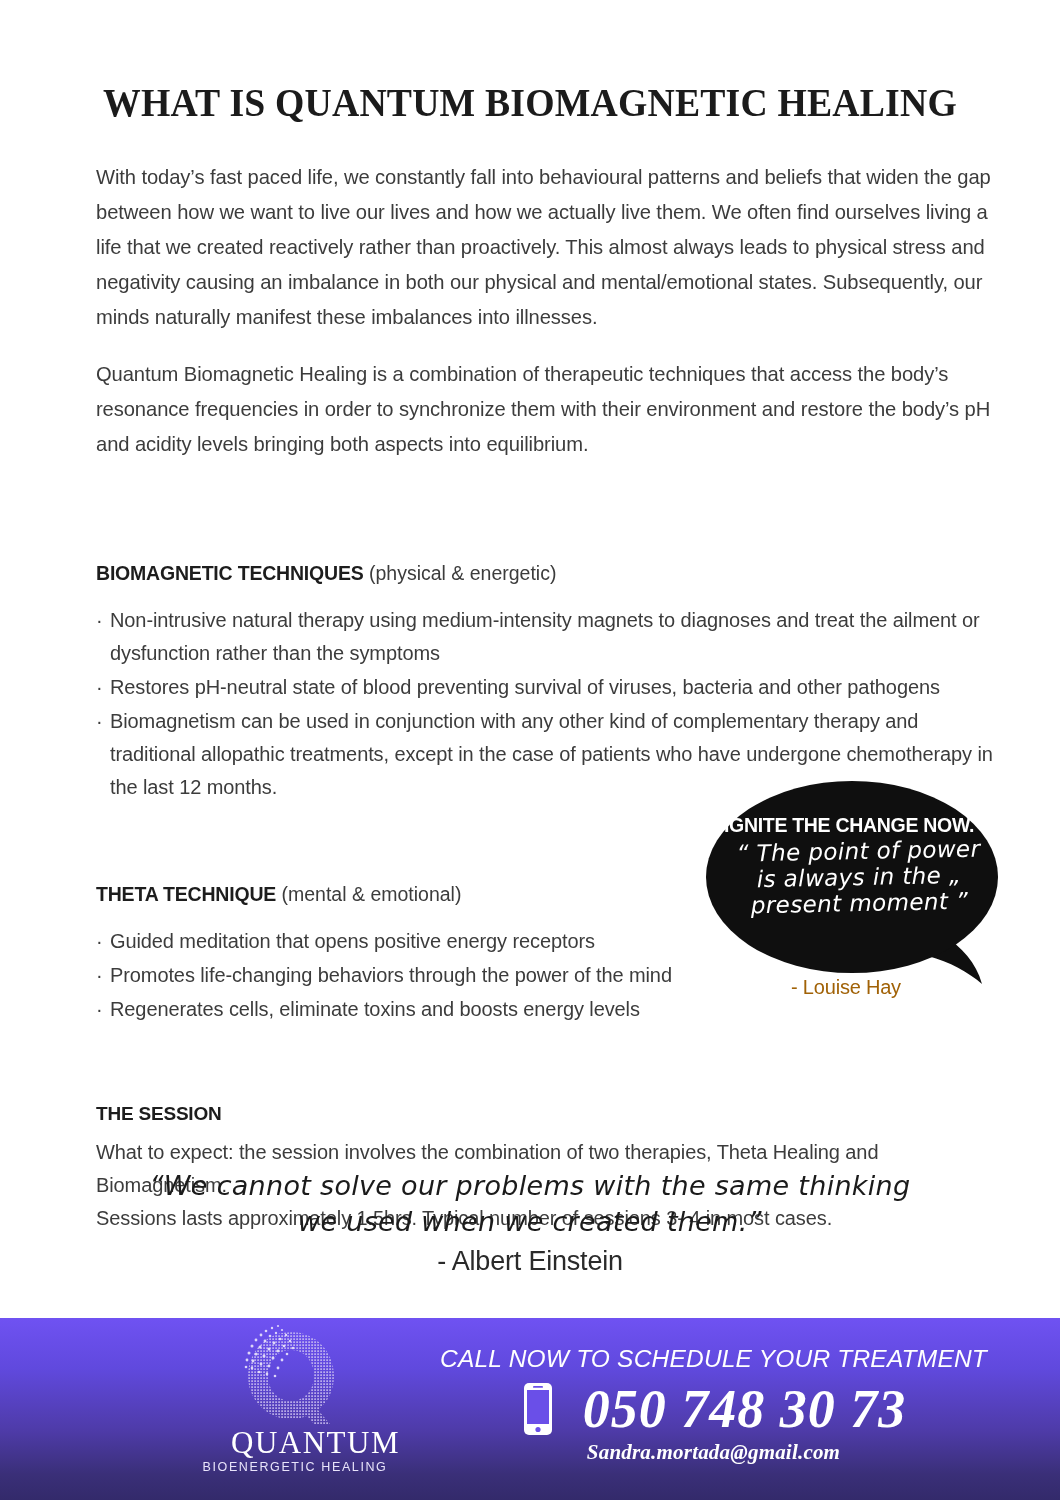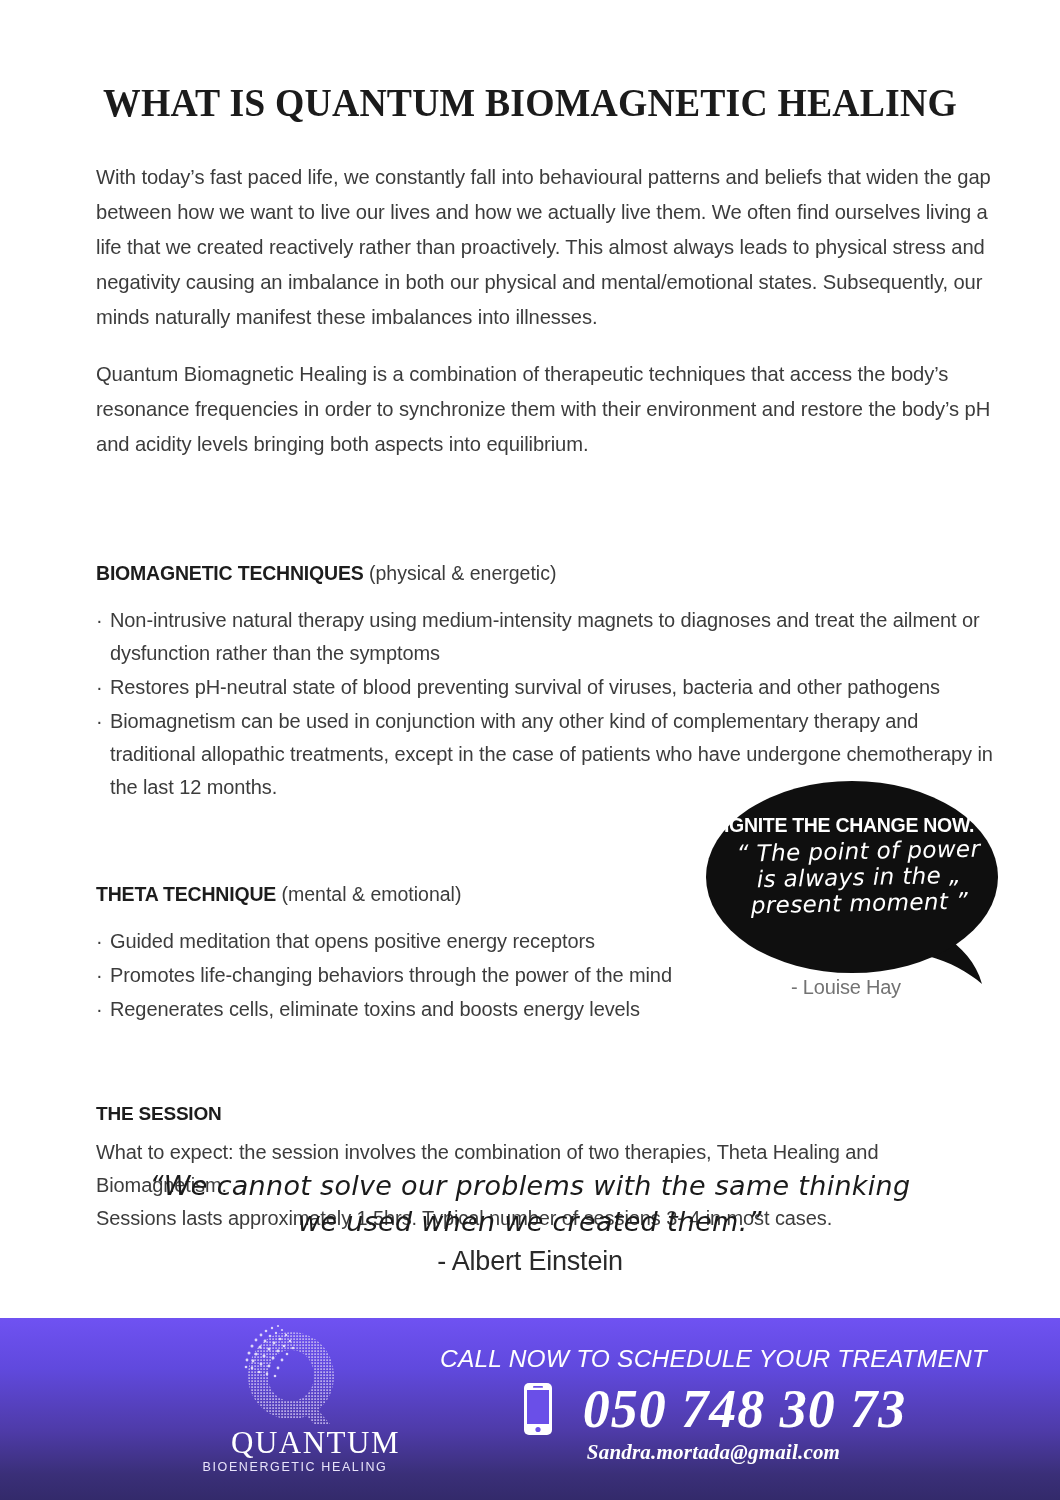--- a/index.html
+++ b/index.html
@@ -143,21 +143,21 @@
     font-size: 23px;
     line-height: 26px;
     letter-spacing: 0.4px;
     transform: rotate(-1.2deg);
   }
   .bubble-attrib {
     position: absolute;
     left: 0; right: 28px;
     top: 200px;
     text-align: center;
-    color: #737373;
+    color: #a16207;
     font-size: 20px;
     letter-spacing: -0.2px;
   }
 
   
   .einstein {
     position: absolute;
     left: 0; right: 0;
     top: 1168px;
     text-align: center;

